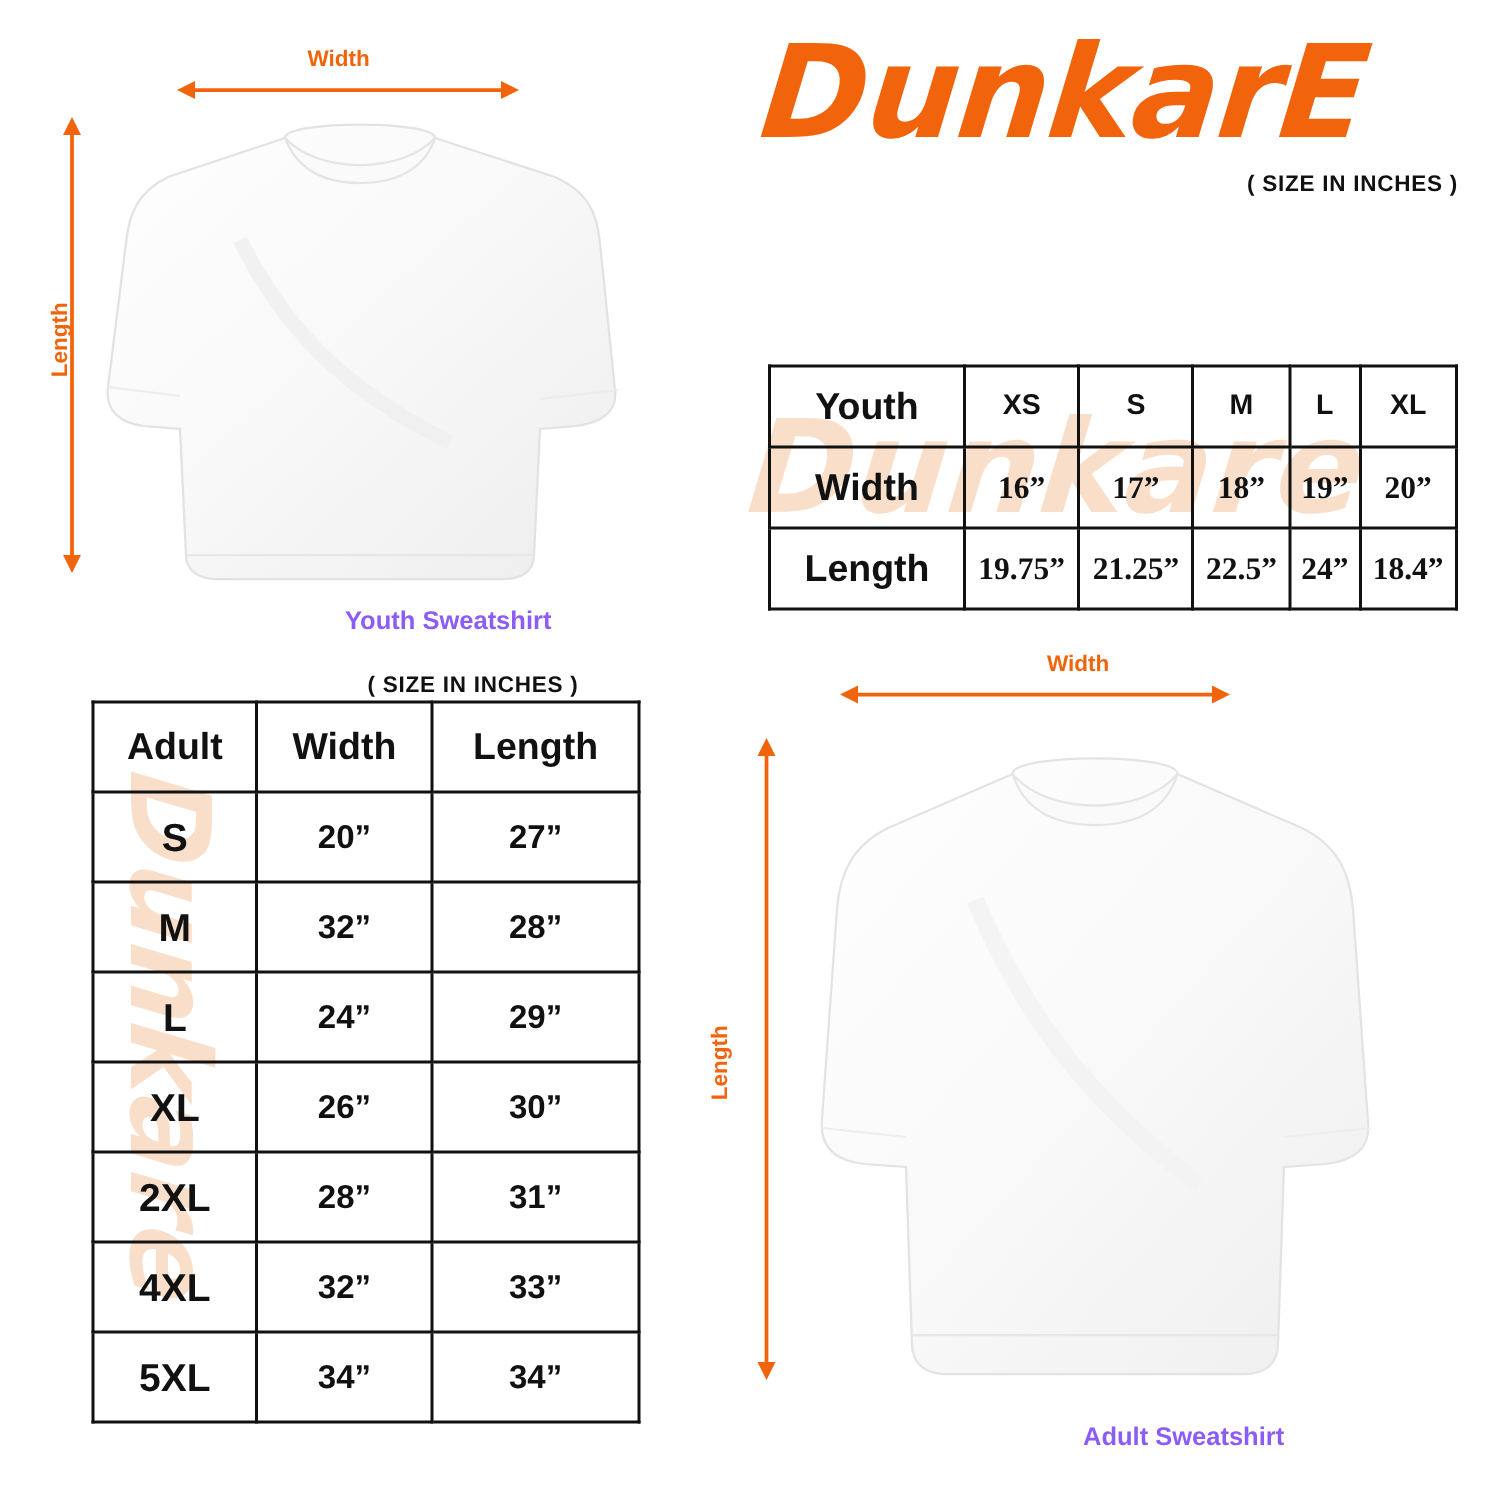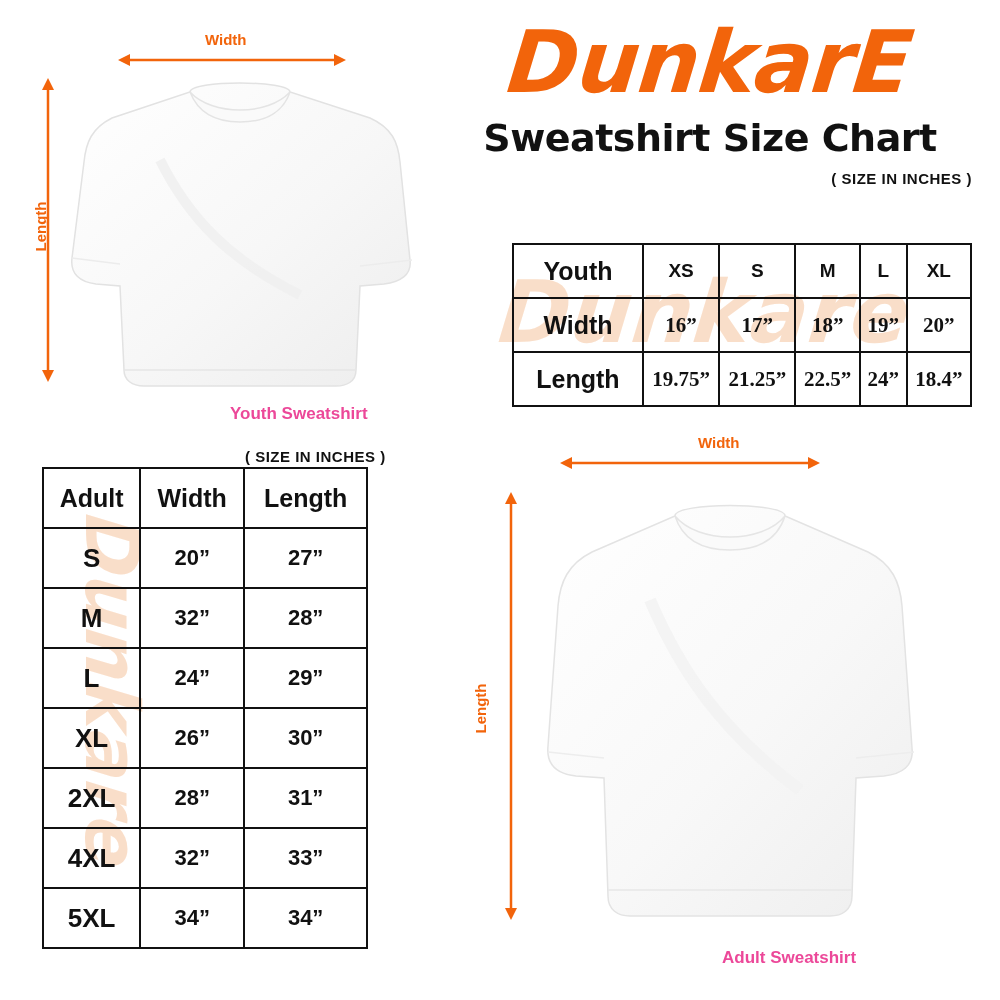--- a/index.html
+++ b/index.html
@@ -108,36 +108,36 @@
     top: 243px;
     width: 460px;
   }
   #youth-table th, #youth-table td { height: 44px; }
   #youth-table .hdr-label { font-size: 25px; width: 120px; }
   #youth-table .hdr-size  { font-size: 19px; }
   #youth-table .cell      { font-size: 21px; font-family: Liberation Serif, serif; }
 
   
   #adult-table {
-    left: 42px;
+    left: 61px;
     top: 467px;
-    width: 326px;
+    width: 366px;
     border-radius: 20px;
   }
   #adult-table th, #adult-table td { height: 50px; }
   #adult-table .hdr { font-size: 25px; }
   #adult-table .size-cell { font-size: 26px; }
   #adult-table .cell { font-size: 22px; }
 
   
   .caption {
     position: absolute;
     font-size: 17px;
     font-weight: bold;
-    color: #ec4899;
+    color: #8b5cf6;
     font-family: "Liberation Sans", sans-serif;
     white-space: nowrap;
   }
   .units-label {
     position: absolute;
     font-size: 15px;
     font-weight: bold;
     color: #111111;
     letter-spacing: 0.5px;
     white-space: nowrap;
@@ -170,21 +170,20 @@
 </head>
 <body>
 
 <div class="page">
 
   <div class="watermark wm-top">Dunkare</div>
   <div class="watermark wm-left">Dunkare</div>
 
   <div class="brand">
     <div class="brand-word">DunkarE</div>
-    <div class="brand-sub">Sweatshirt Size Chart</div>
     <div class="brand-units">( SIZE IN INCHES )</div>
   </div>
 
   <svg class="garment" style="left:40px; top:70px;" width="400" height="330" viewBox="0 0 400 330">
     <defs>
       <linearGradient id="gy" x1="0" y1="0" x2="1" y2="1">
         <stop offset="0%" stop-color="#ffffff"></stop>
         <stop offset="55%" stop-color="#f7f7f7"></stop>
         <stop offset="100%" stop-color="#ededed"></stop>
       </linearGradient>

